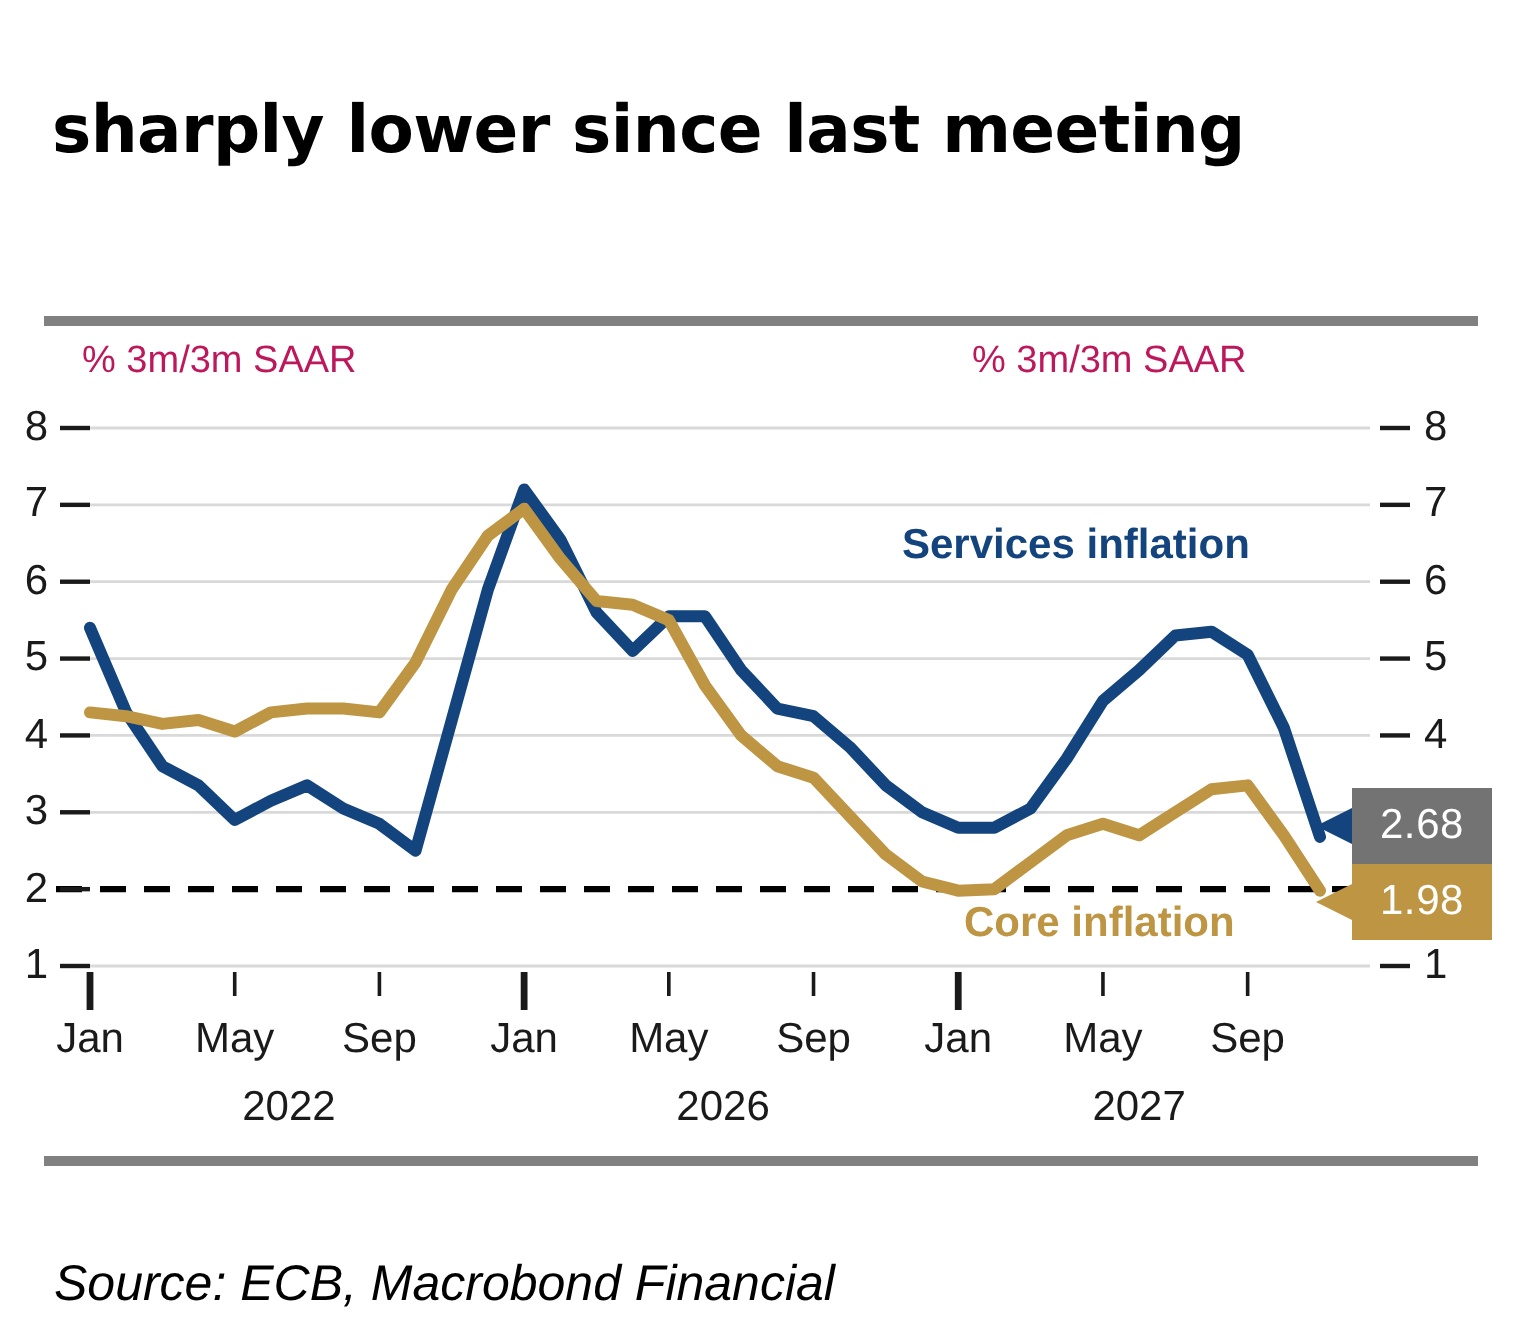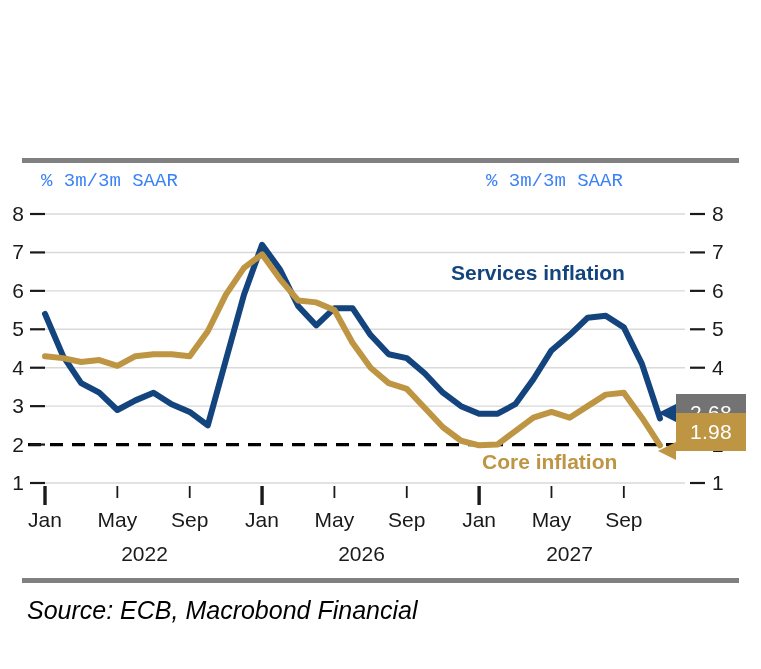--- a/index.html
+++ b/index.html
@@ -48,22 +48,22 @@
     height: 5px;
     background: #808080;
   }
   #rule-top  { top: 158px; }
   #rule-bottom { top: 578px; }
 
   
   .unit-caption {
     position: absolute;
     font-size: 19px;
-    font-family: Liberation Mono, monospace;
-    color: #3b82f6;
+    font-family: Liberation Sans, sans-serif;
+    color: #be185d;
     white-space: nowrap;
   }
   #unit-left  { left: 41px; top: 170px; }
   #unit-right { left: 486px; top: 170px; }
 
   
   #plot-area {
     position: absolute;
     left: 0px;
     top: 0px;
@@ -121,50 +121,51 @@
     width: 70px;
     color: #ffffff;
     font-size: 21px;
     font-family: "Liberation Sans", sans-serif;
     display: flex;
     align-items: center;
     justify-content: center;
     letter-spacing: 0.3px;
   }
   #callout-services { left: 676px; top: 394px; }
-  #callout-core     { left: 676px; top: 413px; }
+  #callout-core     { left: 676px; top: 432px; }
   .callout-tail {
     position: absolute;
     width: 0; height: 0;
     border-top: 9px solid transparent;
     border-bottom: 9px solid transparent;
     border-right-width: 18px;
     border-right-style: solid;
   }
   #tail-services { left: 658px; top: 404px; }
   #tail-core     { left: 658px; top: 442px; }
 
   
   #source-text {
     position: absolute;
     left: 27px;
-    top: 596px;
+    top: 628px;
     font-size: 25px;
     font-style: italic;
     font-family: "Liberation Sans", sans-serif;
     color: #000000;
     white-space: nowrap;
   }
 </style>
 </head>
 <body>
 
 <div class="page">
 
   <div id="title-block">
+    <div class="title-line">sharply lower since last meeting</div>
   </div>
 
   <div class="rule" id="rule-top" style="background: rgb(128, 128, 128);"></div>
   <div class="rule" id="rule-bottom" style="background: rgb(128, 128, 128);"></div>
 
   <div class="unit-caption" id="unit-left">% 3m/3m SAAR</div>
   <div class="unit-caption" id="unit-right">% 3m/3m SAAR</div>
 
   <div id="plot-area">
     <svg id="plot-svg" width="761" height="669" viewBox="0 0 761 669" xmlns="http://www.w3.org/2000/svg">

